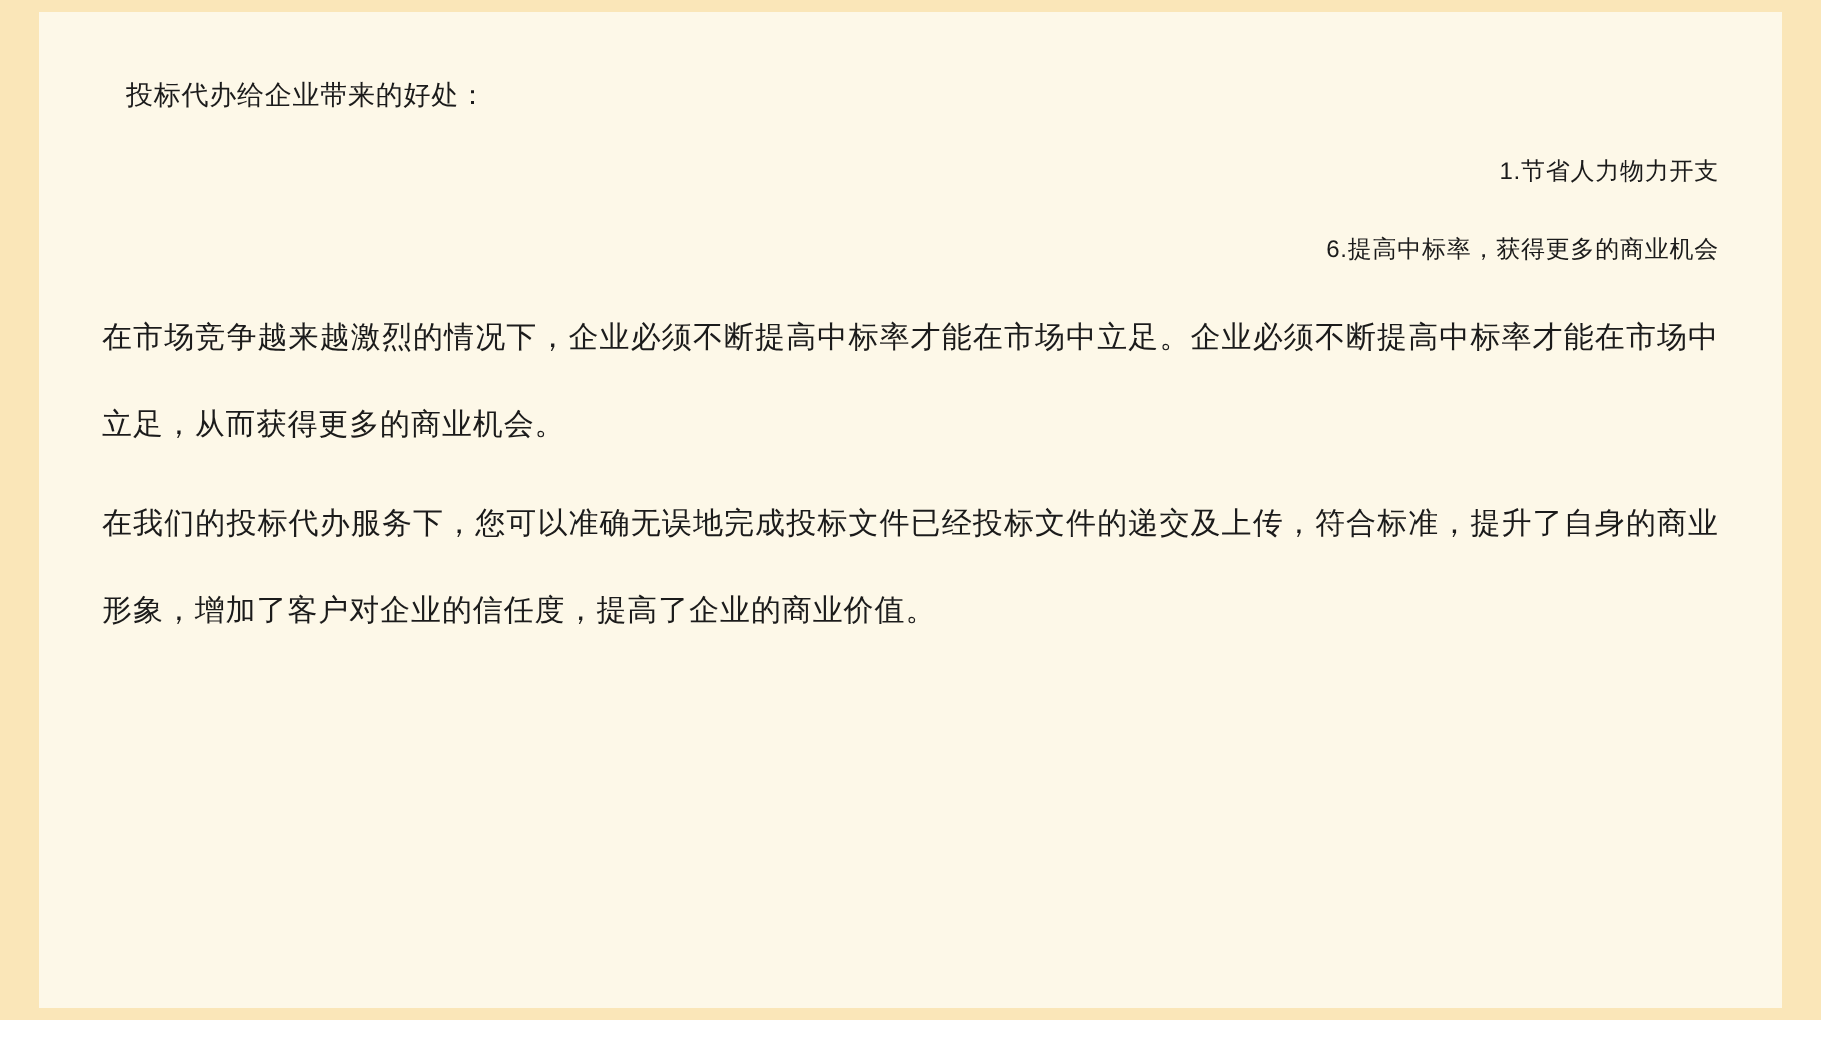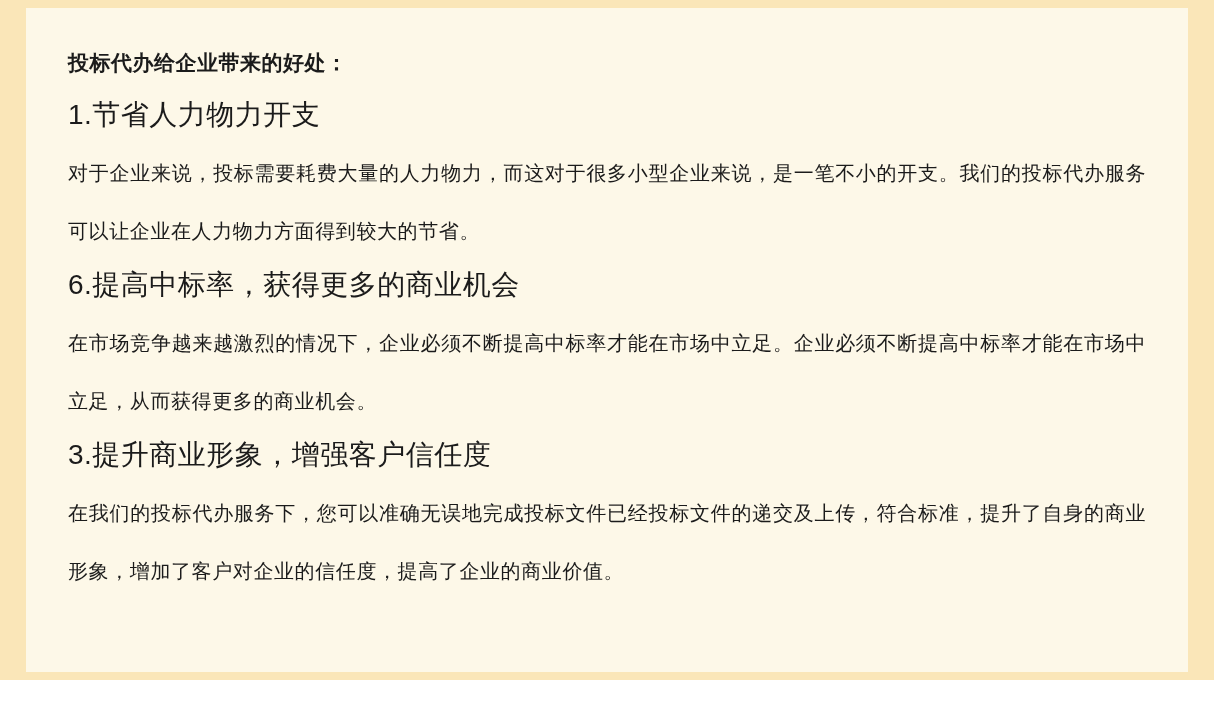--- a/index.html
+++ b/index.html
@@ -37,31 +37,32 @@
     width: 1162px;
     height: 664px;
     background: #fdf8e8;
     box-sizing: border-box;
     padding: 30px 42px 20px 42px;
   }
   .content {
     color: #1b1b1b;
   }
   .heading {
-    font-size: 21px;
-    font-weight: bold;
+    font-size: 18px;
+    font-weight: normal;
     line-height: 34px;
-    margin: 8px 0 18px 0;
+    margin: 8px 0 18px 16px;
     letter-spacing: 0.5px;
   }
   .item-title {
-    font-size: 28px;
+    font-size: 16px;
     line-height: 34px;
     margin: 0 0 12px 0;
     letter-spacing: 0.5px;
+    text-align: right;
   }
   .para {
     font-size: 20px;
     line-height: 58px;
     margin: 0 0 2px 0;
     letter-spacing: 0.6px;
     text-align: justify;
     text-justify: inter-ideograph;
   }
   .spacer-sm { height: 6px; }
@@ -81,31 +82,29 @@
 
   <div class="outer-band"></div>
 
   <div class="card">
     <div class="content">
 
       <div class="heading">投标代办给企业带来的好处：</div>
 
       <div class="item-title">1.节省人力物力开支</div>
 
-      <div class="para">对于企业来说，投标需要耗费大量的人力物力，而这对于很多小型企业来说，是一笔不小的开支。我们的投标代办服务可以让企业在人力物力方面得到较大的节省。</div>
 
       <div class="spacer-sm"></div>
 
       <div class="item-title">6.提高中标率，获得更多的商业机会</div>
 
       <div class="para">在市场竞争越来越激烈的情况下，企业必须不断提高中标率才能在市场中立足。企业必须不断提高中标率才能在市场中立足，从而获得更多的商业机会。</div>
 
       <div class="spacer-sm"></div>
 
-      <div class="item-title">3.提升商业形象，增强客户信任度</div>
 
       <div class="para">在我们的投标代办服务下，您可以准确无误地完成投标文件已经投标文件的递交及上传，符合标准，提升了自身的商业形象，增加了客户对企业的信任度，提高了企业的商业价值。</div>
 
     </div>
   </div>
 
   <div class="bottom-strip"></div>
 
 </div>
 

